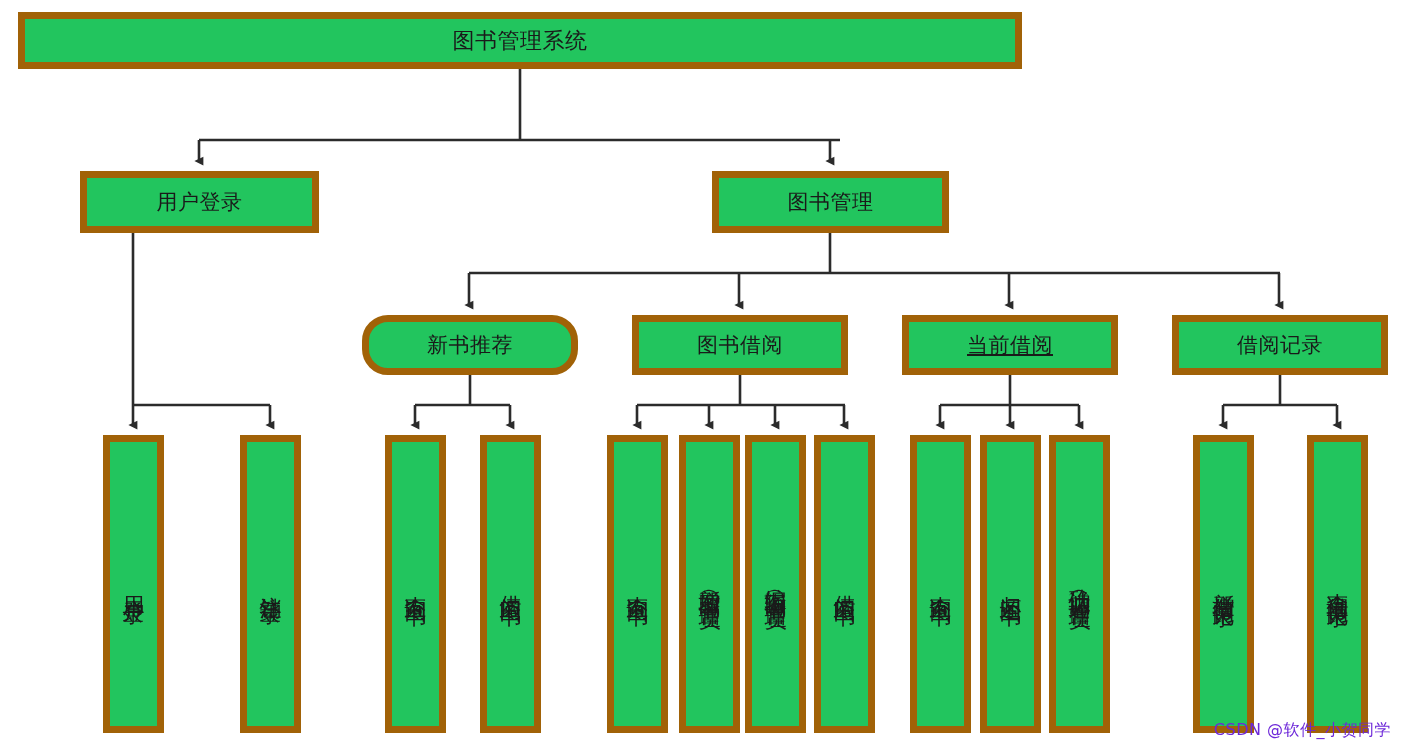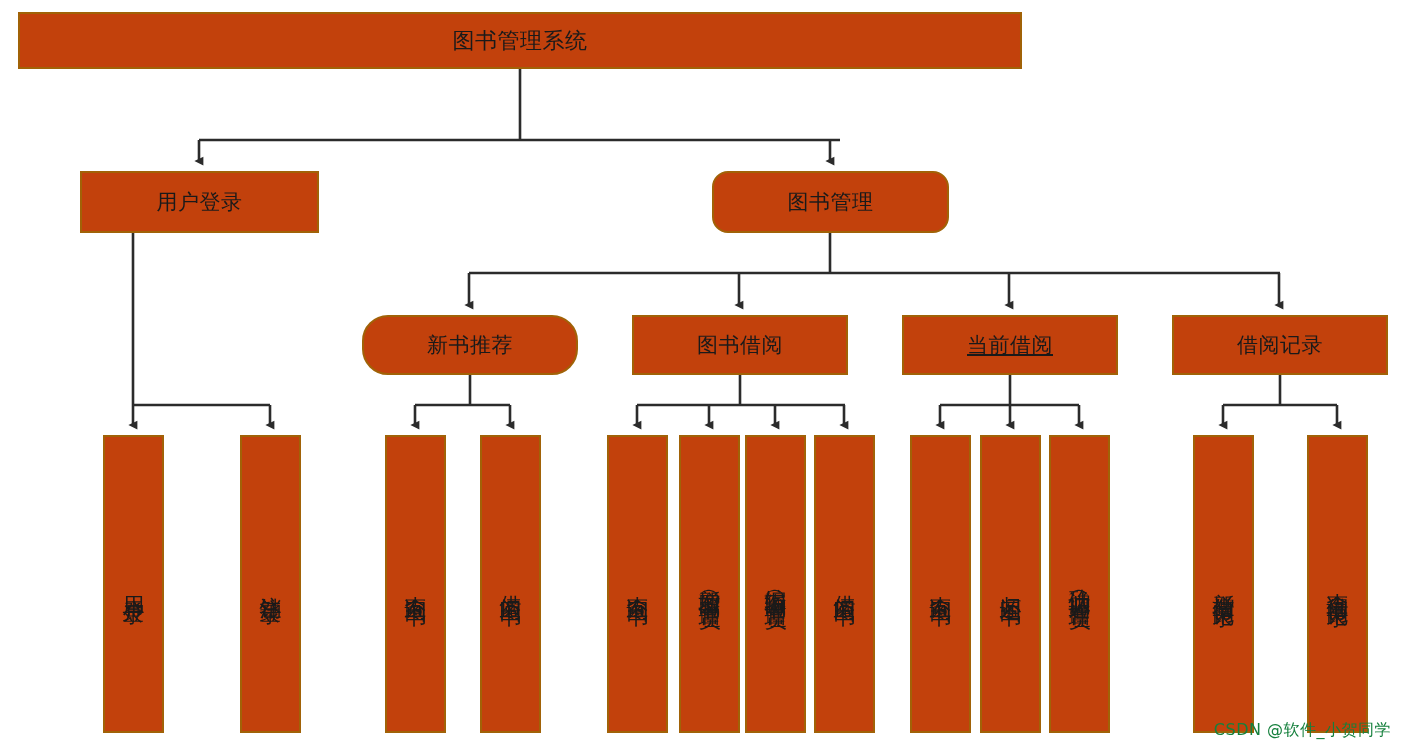--- a/index.html
+++ b/index.html
@@ -21,22 +21,22 @@
     position: absolute;
     left: 0;
     top: 0;
     width: 1405px;
     height: 747px;
     pointer-events: none;
   }
   .node {
     position: absolute;
     box-sizing: border-box;
-    border: 2px solid #a16207;
-    background: #c2410c;
+    border: 7px solid #a16207;
+    background: #22c55e;
     display: flex;
     align-items: center;
     justify-content: center;
     color: #1a1a1a;
   }
   .node .lbl {
     display: block;
     text-align: center;
     line-height: 1.18;
   }
@@ -61,21 +61,21 @@
     font-size: 22px;
     letter-spacing: 3px;
     line-height: 1;
     white-space: nowrap;
   }
   .watermark {
     position: absolute;
     right: 14px;
     bottom: 6px;
     font-size: 16px;
-    color: #15803d;
+    color: #6d28d9;
     letter-spacing: 0.5px;
     white-space: nowrap;
     user-select: none;
     margin-left: 22px;
   }
 </style>
 </head>
 <body>
 
 <div id="canvas">
@@ -130,21 +130,21 @@
     </g>
   </svg>
 
   <div class="node horiz root" style="left:18px; top:12px; width:1004px; height:57px;">
     <span class="lbl">图书管理系统</span>
   </div>
 
   <div class="node horiz" style="left:80px; top:171px; width:239px; height:62px;">
     <span class="lbl">用户登录</span>
   </div>
-  <div class="node horiz" style="left:712px; top:171px; width:237px; height:62px;border-radius:16px;">
+  <div class="node horiz" style="left:712px; top:171px; width:237px; height:62px;">
     <span class="lbl">图书管理</span>
   </div>
 
   <div class="node horiz" style="left:362px; top:315px; width:216px; height:60px;border-radius:26px;">
     <span class="lbl">新书推荐</span>
   </div>
   <div class="node horiz" style="left:632px; top:315px; width:216px; height:60px;">
     <span class="lbl">图书借阅</span>
   </div>
   <div class="node horiz" style="left:902px; top:315px; width:216px; height:60px;text-decoration:underline;">

